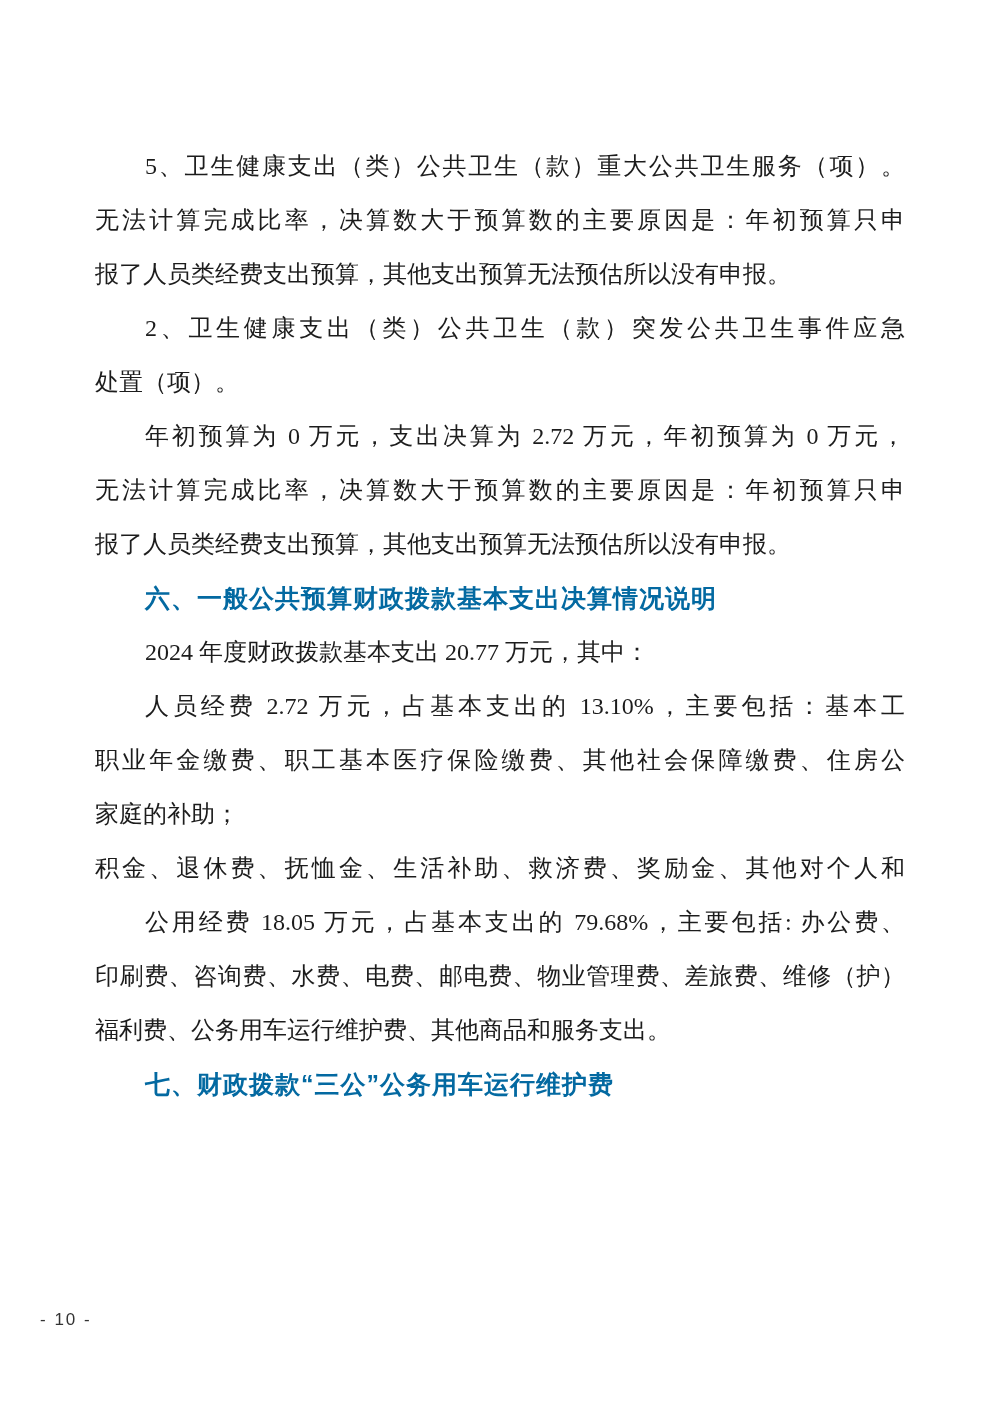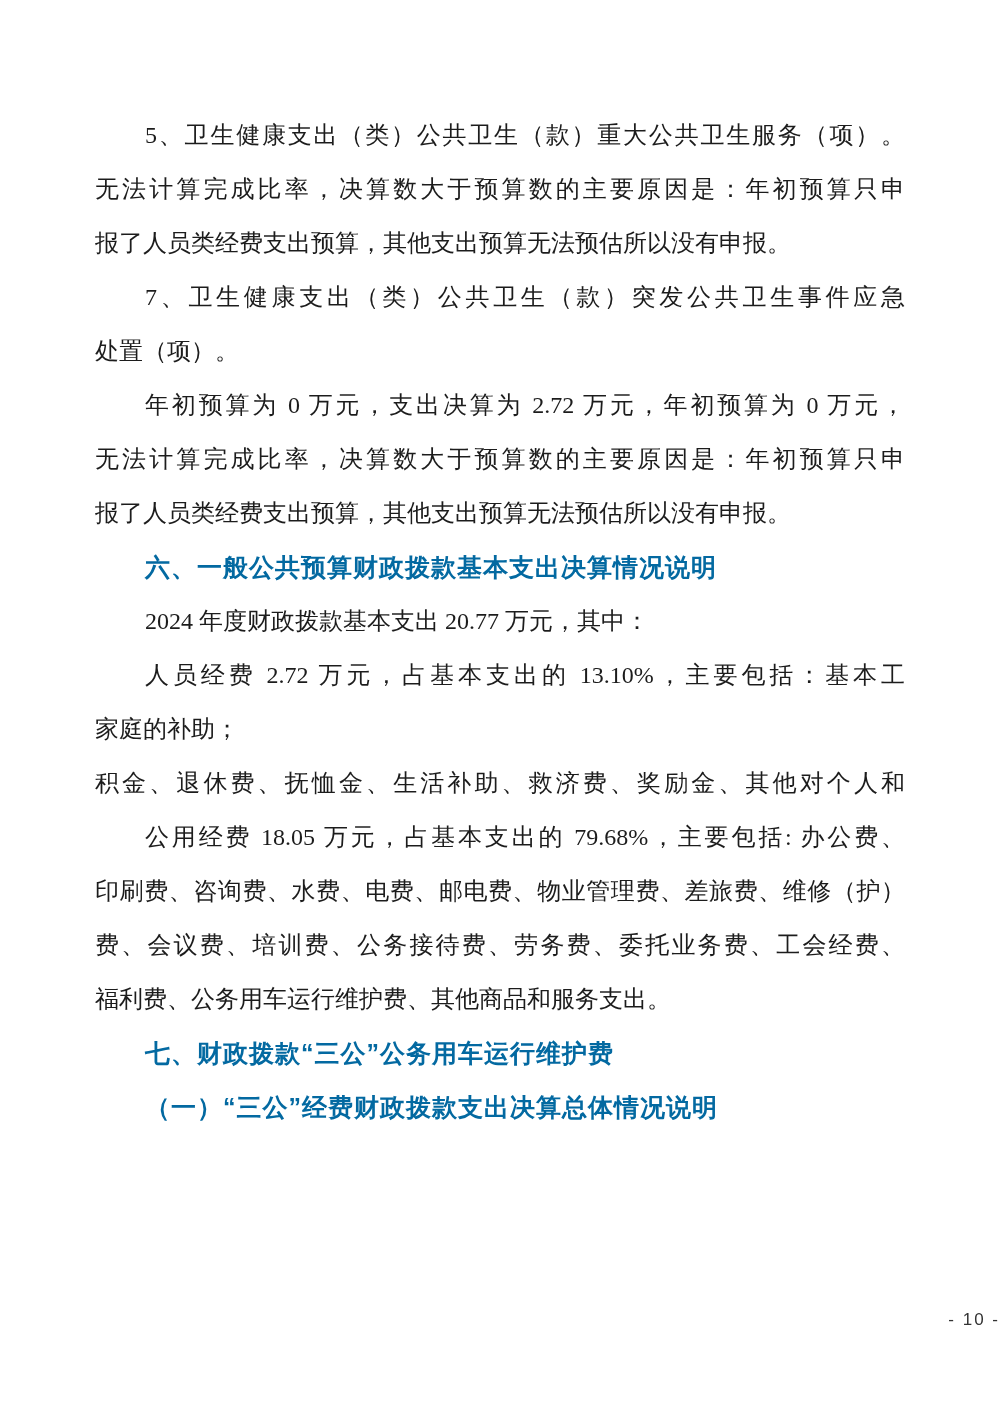--- a/index.html
+++ b/index.html
@@ -10,21 +10,21 @@
   .page {
     position: relative;
     width: 1000px;
     height: 1414px;
     background: #ffffff;
     overflow: hidden;
   }
   .content {
     position: absolute;
     left: 95px;
-    top: 108px;
+    top: 139px;
     width: 810px;
   }
   .line {
     height: 54px;
     line-height: 54px;
     font-size: 24px;
     color: #1c1c1c;
     font-family: "Liberation Serif", serif;
     overflow: hidden;
   }
@@ -41,46 +41,46 @@
     color: #0369a1;
     letter-spacing: 1px;
   }
   .footer {
     position: absolute;
     left: 0;
     top: 1305px;
     width: 1000px;
     height: 30px;
     line-height: 30px;
-    text-align: right;
+    text-align: left;
     font-family: "Liberation Sans", sans-serif;
     font-size: 17px;
     color: #333333;
     letter-spacing: 2px;
+    padding-left: 40px;
   }
 </style>
 </head>
 <body>
 
 <div class="page">
   <div class="content">
       <div class="line indent fill">5、卫生健康支出（类）公共卫生（款）重大公共卫生服务（项）。</div>
       <div class="line fill">无法计算完成比率，决算数大于预算数的主要原因是：年初预算只申</div>
       <div class="line">报了人员类经费支出预算，其他支出预算无法预估所以没有申报。</div>
-      <div class="line indent fill">7、卫生健康支出（类）公共卫生（款）突发公共卫生事件应急</div>
+      <div class="line indent fill">2、卫生健康支出（类）公共卫生（款）突发公共卫生事件应急</div>
       <div class="line">处置（项）。</div>
       <div class="line indent fill">年初预算为 0 万元，支出决算为 2.72 万元，年初预算为 0 万元，</div>
       <div class="line fill">无法计算完成比率，决算数大于预算数的主要原因是：年初预算只申</div>
       <div class="line">报了人员类经费支出预算，其他支出预算无法预估所以没有申报。</div>
       <div class="line indent heading">六、一般公共预算财政拨款基本支出决算情况说明</div>
       <div class="line indent">2024 年度财政拨款基本支出 20.77 万元，其中：</div>
       <div class="line indent fill">人员经费 2.72 万元，占基本支出的 13.10%，主要包括：基本工</div>
+      <div class="line fill">职业年金缴费、职工基本医疗保险缴费、其他社会保障缴费、住房公</div>
       <div class="line">家庭的补助；</div>
       <div class="line fill">积金、退休费、抚恤金、生活补助、救济费、奖励金、其他对个人和</div>
       <div class="line indent fill">公用经费 18.05 万元，占基本支出的 79.68%，主要包括: 办公费、</div>
       <div class="line fill">印刷费、咨询费、水费、电费、邮电费、物业管理费、差旅费、维修（护）</div>
-      <div class="line fill">费、会议费、培训费、公务接待费、劳务费、委托业务费、工会经费、</div>
       <div class="line">福利费、公务用车运行维护费、其他商品和服务支出。</div>
       <div class="line indent heading">七、财政拨款“三公”公务用车运行维护费</div>
-      <div class="line indent heading">（一）“三公”经费财政拨款支出决算总体情况说明</div>
     </div>
   <div class="footer">- 10 -</div>
 </div>
 
 </body></html>

